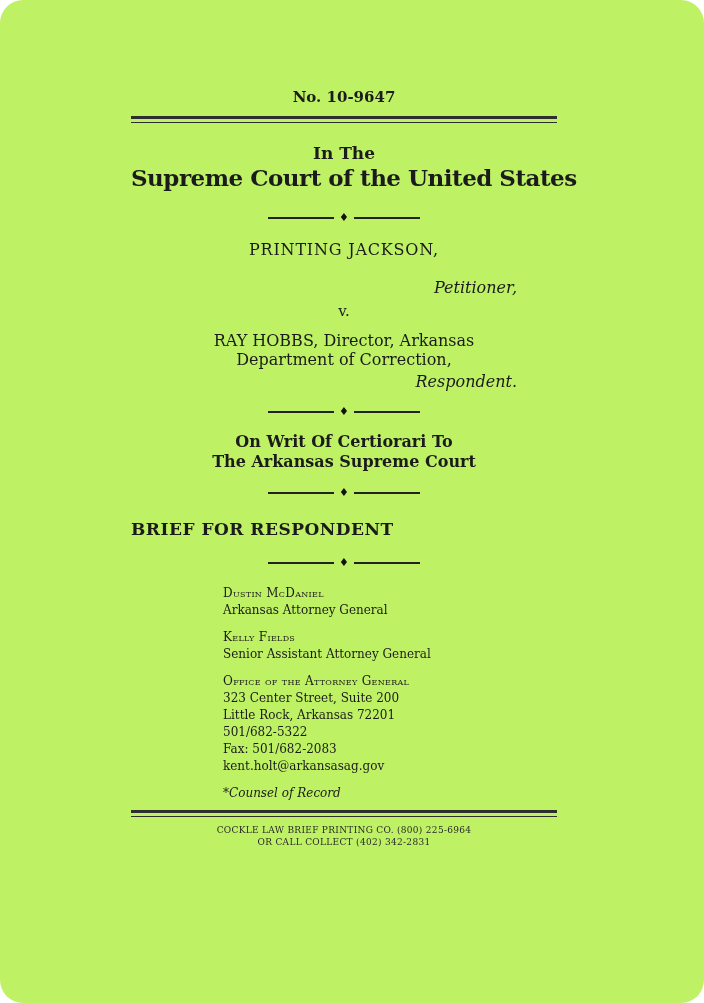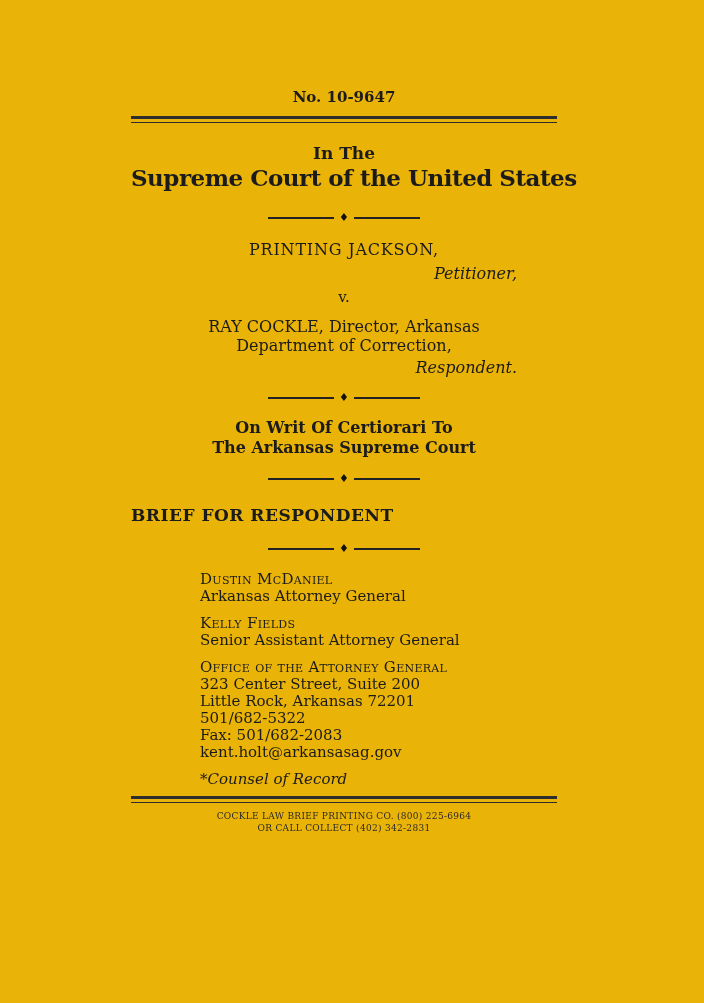--- a/index.html
+++ b/index.html
@@ -1,23 +1,24 @@
 <!DOCTYPE html>
 <html><head>
 <meta charset="utf-8">
 <style>
   html, body { margin: 0; padding: 0; background: #ffffff; }
   .page {
     position: relative;
     width: 704px;
     height: 1003px;
-    background: #eab308;
+    background: #bef264;
     overflow: hidden;
     font-family: "DejaVu Serif", "Liberation Serif", serif;
     color: #1b1b1b;
+    border-radius: 23px;
   }
   .doc {
     position: absolute;
     left: 131px;
     top: 0;
     width: 426px;
   }
   .italic { font-style: italic; }
   .sc { font-variant: small-caps; letter-spacing: 0.3px; }
 
@@ -82,21 +83,21 @@
     letter-spacing: 0.8px;
     line-height: 19px;
   }
   .role-line {
     text-align: right;
     padding-right: 40px;
     font-style: italic;
     font-size: 16px;
     line-height: 19px;
   }
-  .role-petitioner { margin-top: 5px; }
+  .role-petitioner { margin-top: 19px; }
   .versus {
     margin-top: 5px;
     text-align: center;
     font-size: 15px;
     line-height: 19px;
   }
   .party-respondent {
     margin-top: 10px;
     text-align: center;
     font-size: 16px;
@@ -115,22 +116,22 @@
     margin-top: 20px;
     text-align: left;
     font-weight: bold;
     font-size: 17px;
     letter-spacing: 0.5px;
     line-height: 21px;
   }
 
   .counsel {
     margin-top: 16px;
-    margin-left: 69px;
-    font-size: 15px;
+    margin-left: 92px;
+    font-size: 12px;
     line-height: 17px;
   }
   .counsel-group { margin-bottom: 10px; }
   .counsel-line { white-space: nowrap; }
 
   .printer {
     margin-top: 7px;
     text-align: center;
     font-size: 9px;
     line-height: 12px;
@@ -154,21 +155,21 @@
     <div class="orn orn-1">
       <span class="orn-line"></span>
       <span class="orn-diamond">♦</span>
       <span class="orn-line"></span>
     </div>
 
     <div class="party-petitioner">PRINTING JACKSON,</div>
     <div class="role-line role-petitioner">Petitioner,</div>
     <div class="versus">v.</div>
     <div class="party-respondent">
-      <div>RAY COCKLE, Director, Arkansas</div>
+      <div>RAY HOBBS, Director, Arkansas</div>
       <div>Department of Correction,</div>
     </div>
     <div class="role-line role-respondent">Respondent.</div>
 
     <div class="orn orn-2">
       <span class="orn-line"></span>
       <span class="orn-diamond">♦</span>
       <span class="orn-line"></span>
     </div>
 

